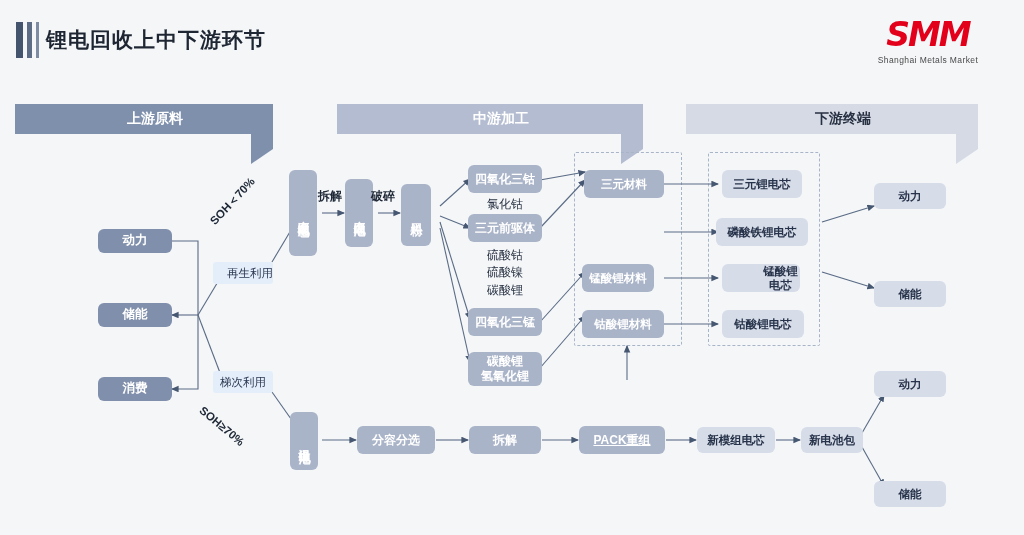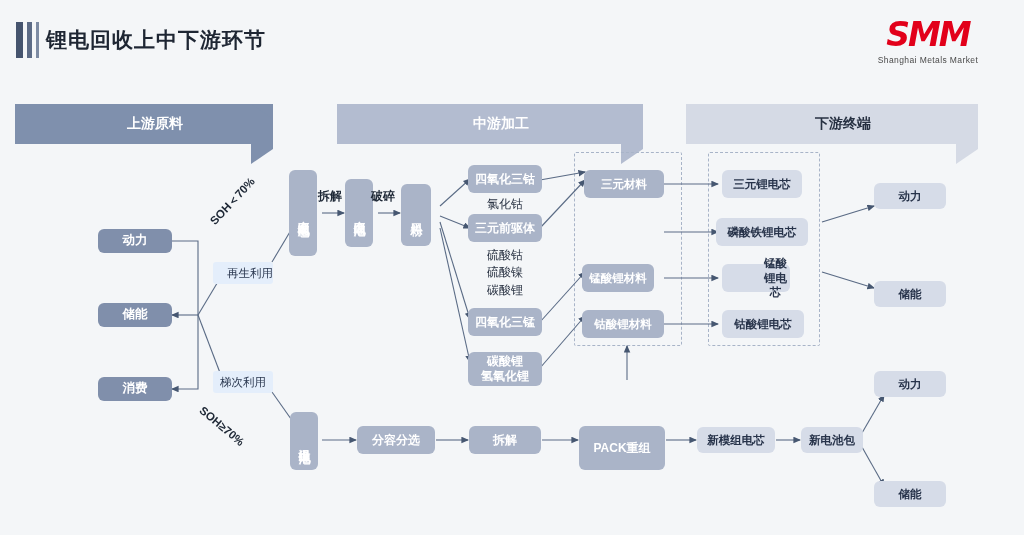--- a/index.html
+++ b/index.html
@@ -23,21 +23,21 @@
   }
   .smm{position:absolute;right:16px;top:18px;text-align:center;width:160px;}
   .smm .mark{
     font-size:33px;font-weight:bold;color:#e2001a;letter-spacing:-2px;
     font-family:"DejaVu Sans",sans-serif;font-style:italic;line-height:1;
   }
   .smm .sub{font-size:8.5px;color:#4a4a4a;margin-top:4px;letter-spacing:.4px;}
 
   
   .banner{
-    position:absolute;top:104px;height:40px;
+    position:absolute;top:104px;height:30px;
     display:flex;align-items:center;justify-content:center;
     font-size:14px;font-weight:bold;text-align:center;
   }
   .banner .body{position:absolute;left:0;top:0;bottom:0;right:22px;}
   .banner .tip{
     position:absolute;right:0;top:0;width:22px;height:30px;
   }
   .banner .lbl{position:relative;z-index:2;}
   .b-up{left:15px;width:280px;color:#fff;}
   .b-up .body{background:#7f90ad;}
@@ -219,21 +219,21 @@
   <div class="node n-mat" style="left:582px;top:310px;width:82px;height:28px;">
       <span>钴酸锂材料</span>
     </div>
 
   <div class="node n-cell" style="left:722px;top:170px;width:80px;height:28px;">
       <span>三元锂电芯</span>
     </div>
   <div class="node n-cell" style="left:716px;top:218px;width:92px;height:28px;">
       <span>磷酸铁锂电芯</span>
     </div>
-  <div class="node n-cell" style="left:722px;top:264px;width:68px;height:28px;padding-left:39px;">
+  <div class="node n-cell" style="left:722px;top:264px;width:78px;height:28px;padding-left:39px;">
       <span>锰酸锂电芯</span>
     </div>
   <div class="node n-cell" style="left:722px;top:310px;width:82px;height:28px;">
       <span>钴酸锂电芯</span>
     </div>
 
   <div class="node n-end" style="left:874px;top:183px;width:72px;height:26px;">
       <span>动力</span>
     </div>
   <div class="node n-end" style="left:874px;top:281px;width:72px;height:26px;">
@@ -242,21 +242,21 @@
 
   <div class="node n-proc vert" style="left:290px;top:412px;width:28px;height:58px;">
       <span>退役电池</span>
     </div>
   <div class="node n-proc" style="left:357px;top:426px;width:78px;height:28px;border-radius:6px;">
       <span>分容分选</span>
     </div>
   <div class="node n-proc" style="left:469px;top:426px;width:72px;height:28px;">
       <span>拆解</span>
     </div>
-  <div class="node n-proc" style="left:579px;top:426px;width:86px;height:44px;">
+  <div class="node n-proc" style="left:579px;top:426px;width:86px;height:28px;text-decoration:underline;">
       <span>PACK重组</span>
     </div>
   <div class="node n-cell" style="left:697px;top:427px;width:78px;height:26px;">
       <span>新模组电芯</span>
     </div>
   <div class="node n-cell" style="left:801px;top:427px;width:62px;height:26px;">
       <span>新电池包</span>
     </div>
 
   <div class="node n-end" style="left:874px;top:371px;width:72px;height:26px;">

